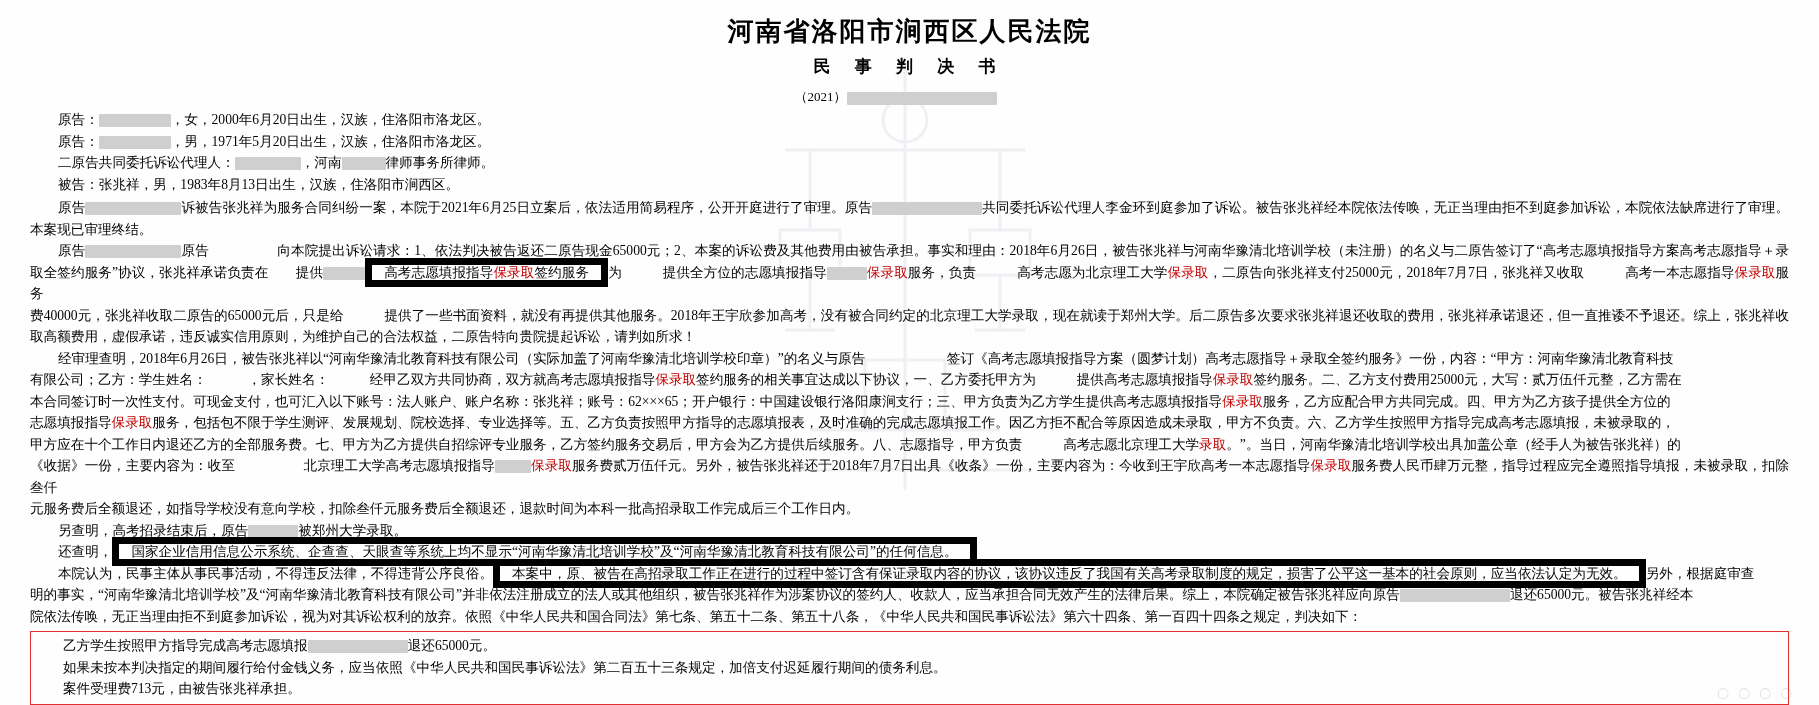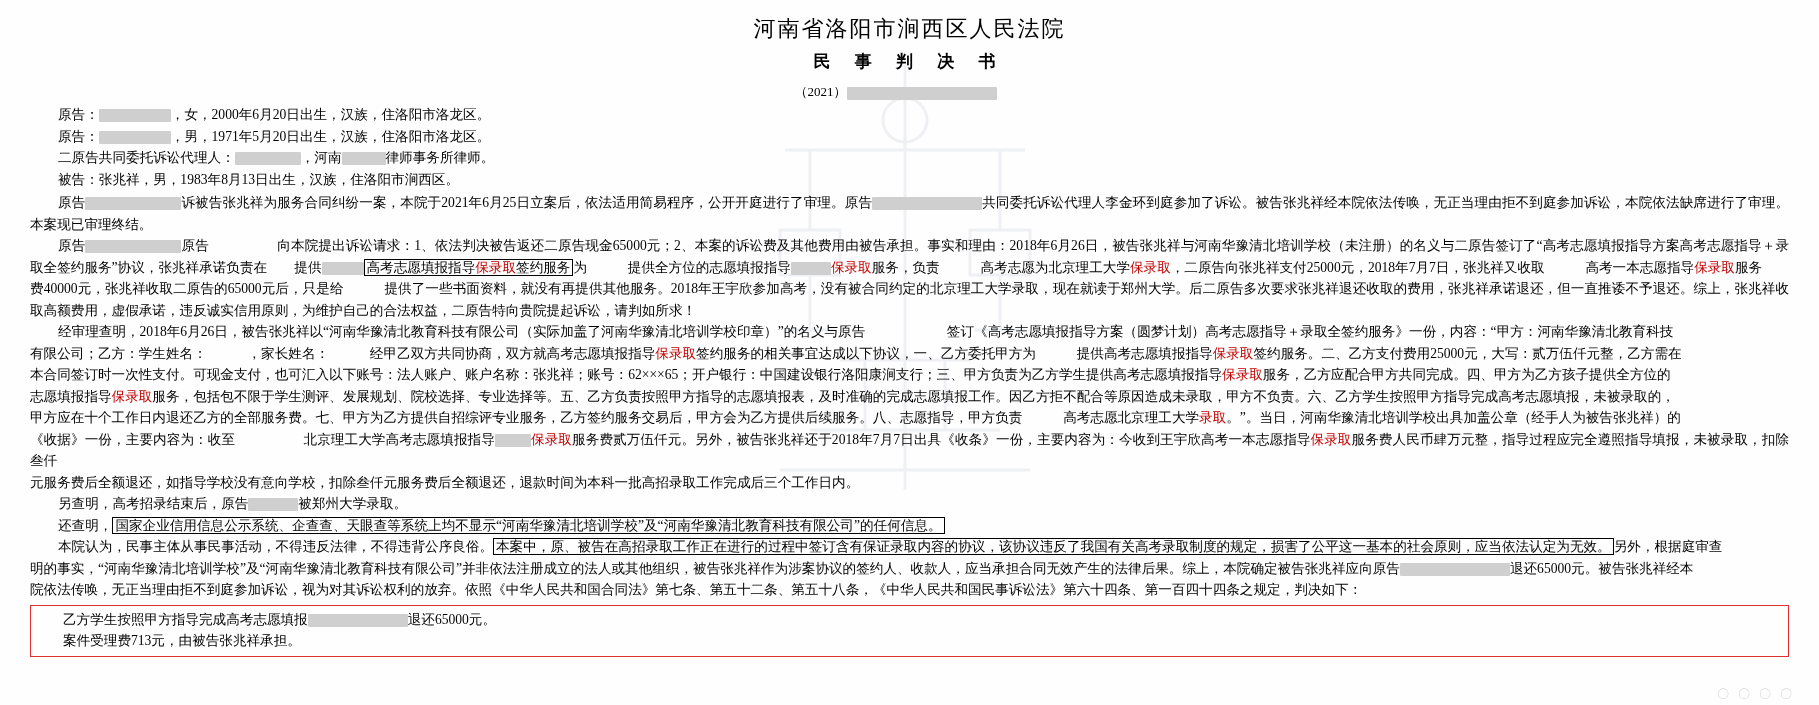--- a/index.html
+++ b/index.html
@@ -28,22 +28,22 @@
     opacity: 0.10;
     pointer-events: none;
   }
   .doc {
     position: relative;
     padding: 10px 30px 0 30px;
     z-index: 2;
   }
   .court-title {
     text-align: center;
-    font-size: 22px;
-    font-weight: normal;
+    font-size: 26px;
+    font-weight: bold;
     letter-spacing: 2px;
     margin-top: 4px;
   }
   .doc-type {
     text-align: center;
     font-size: 17px;
     font-weight: bold;
     letter-spacing: 10px;
     margin-top: 6px;
   }
@@ -66,22 +66,22 @@
     text-align: justify;
     margin: 0;
   }
   .p-indent {
     text-indent: 28px;
   }
   .hl {
     color: #c00000;
   }
   .boxed {
-    border: 1px solid #000000;
-    padding: 0 2px;
+    border: 7px solid #000000;
+    padding: 0 12px;
   }
   .block-box {
     border: 1px solid #e03030;
     padding: 3px 4px 4px 4px;
     margin-top: 4px;
   }
   .lines-top { margin-top: 2px; }
   .spacer2 { height: 3px; }
   .bottom-art {
     position: absolute;
@@ -184,18 +184,19 @@
     </p>
     <p class="body-text">
       <span>明的事实，“河南华豫清北培训学校”及“河南华豫清北教育科技有限公司”并非依法注册成立的法人或其他组织，被告张兆祥作为涉案协议的签约人、收款人，应当承担合同无效产生的法律后果。综上，本院确定被告张兆祥应向原告</span><span class="redact" style="width:110px"></span><span>退还65000元。被告张兆祥经本</span>
     </p>
     <p class="body-text">院依法传唤，无正当理由拒不到庭参加诉讼，视为对其诉讼权利的放弃。依照《中华人民共和国合同法》第七条、第五十二条、第五十八条，《中华人民共和国民事诉讼法》第六十四条、第一百四十四条之规定，判决如下：</p>
 
     <div class="block-box">
       <p class="body-text p-indent">
         <span>乙方学生按照甲方指导完成高考志愿填报</span><span class="redact" style="width:100px"></span><span>退还65000元。</span>
       </p>
+      <p class="body-text p-indent">如果未按本判决指定的期间履行给付金钱义务，应当依照《中华人民共和国民事诉讼法》第二百五十三条规定，加倍支付迟延履行期间的债务利息。</p>
       <p class="body-text p-indent">案件受理费713元，由被告张兆祥承担。</p>
     </div>
   </div>
 
   <div class="bottom-art">〇 〇 〇 〇</div>
 </div>
 
 </body></html>

